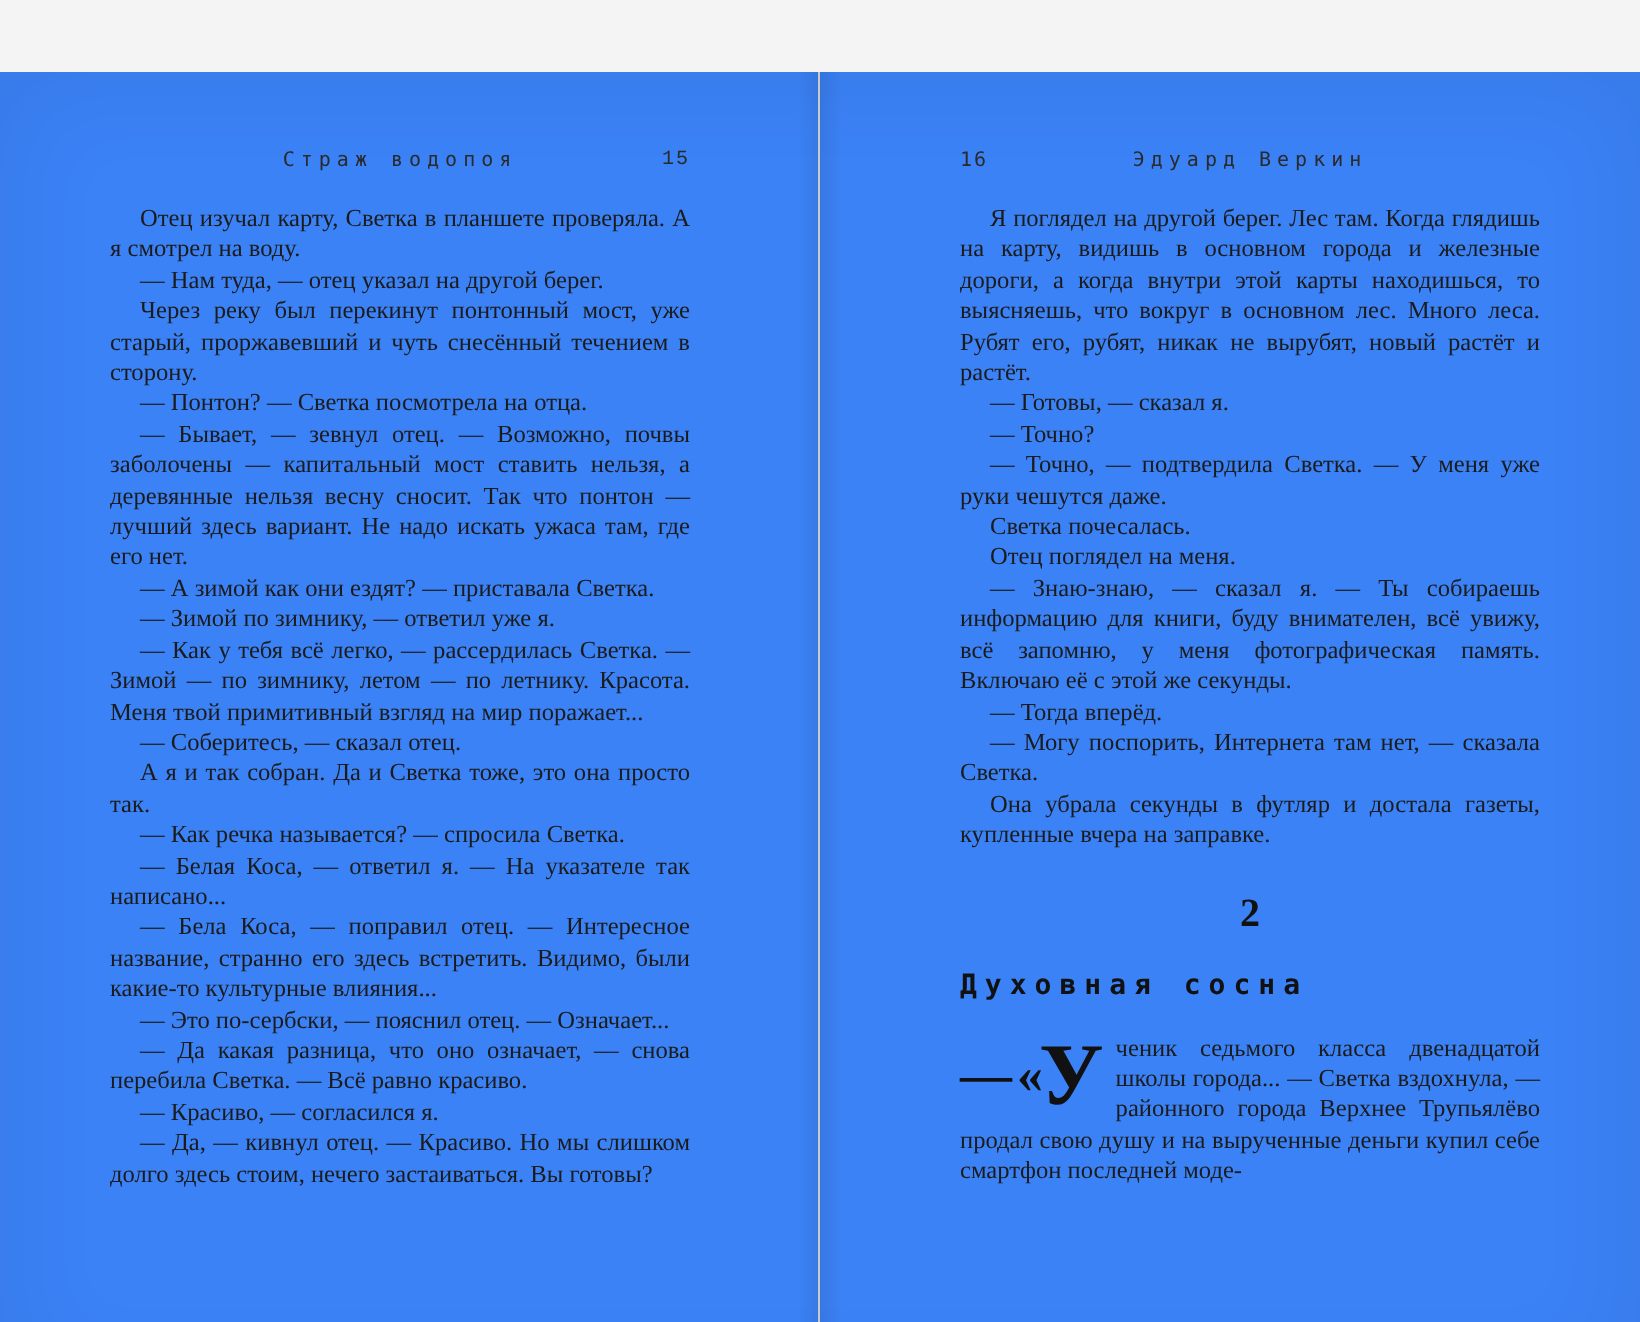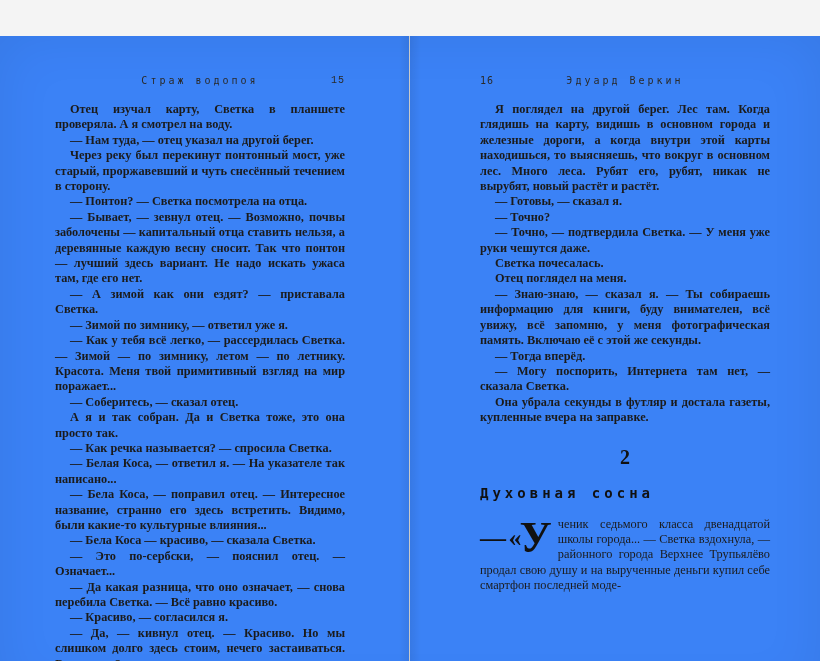--- a/index.html
+++ b/index.html
@@ -52,21 +52,20 @@
 
   .page-body {
     font-size: 12.3px;
     line-height: 15.4px;
     color: #1b1b1b;
     text-align: justify;
   }
   .page-body p.para {
     margin: 0;
     text-indent: 15px;
-    font-weight: bold;
   }
 
   .chapter-number {
     text-align: center;
     font-weight: bold;
     font-size: 20px;
     color: #111;
     margin: 20px 0 16px 0;
   }
   .chapter-title {
@@ -106,30 +105,29 @@
     <div class="page left">
       <div class="page-header">
         <span class="running-title">Страж водопоя</span>
         <span class="page-num">15</span>
       </div>
       <div class="page-body">
           <p class="para">Отец изучал карту, Светка в планшете проверяла. А я смотрел на воду.</p>
           <p class="para">— Нам туда, — отец указал на другой берег.</p>
           <p class="para">Через реку был перекинут понтонный мост, уже старый, проржавевший и чуть снесённый течением в сторону.</p>
           <p class="para">— Понтон? — Светка посмотрела на отца.</p>
-          <p class="para">— Бывает, — зевнул отец. — Возможно, почвы заболочены — капитальный отца ставить нельзя, а деревянные каждую весну сносит. Так что понтон — лучший здесь вариант. Не надо искать ужаса там, где его нет.</p>
+          <p class="para">— Бывает, — зевнул отец. — Возможно, почвы заболочены — капитальный мост ставить нельзя, а деревянные нельзя весну сносит. Так что понтон — лучший здесь вариант. Не надо искать ужаса там, где его нет.</p>
           <p class="para">— А зимой как они ездят? — приставала Светка.</p>
           <p class="para">— Зимой по зимнику, — ответил уже я.</p>
           <p class="para">— Как у тебя всё легко, — рассердилась Светка. — Зимой — по зимнику, летом — по летнику. Красота. Меня твой примитивный взгляд на мир поражает...</p>
           <p class="para">— Соберитесь, — сказал отец.</p>
           <p class="para">А я и так собран. Да и Светка тоже, это она просто так.</p>
           <p class="para">— Как речка называется? — спросила Светка.</p>
           <p class="para">— Белая Коса, — ответил я. — На указателе так написано...</p>
           <p class="para">— Бела Коса, — поправил отец. — Интересное название, странно его здесь встретить. Видимо, были какие-то культурные влияния...</p>
-          <p class="para">— Бела Коса — красиво, — сказала Светка.</p>
           <p class="para">— Это по-сербски, — пояснил отец. — Означает...</p>
           <p class="para">— Да какая разница, что оно означает, — снова перебила Светка. — Всё равно красиво.</p>
           <p class="para">— Красиво, — согласился я.</p>
           <p class="para">— Да, — кивнул отец. — Красиво. Но мы слишком долго здесь стоим, нечего застаиваться. Вы готовы?</p>
         </div>
     </div>
 
     <div class="page right">
       <div class="page-header">
         <span class="page-num">16</span>

